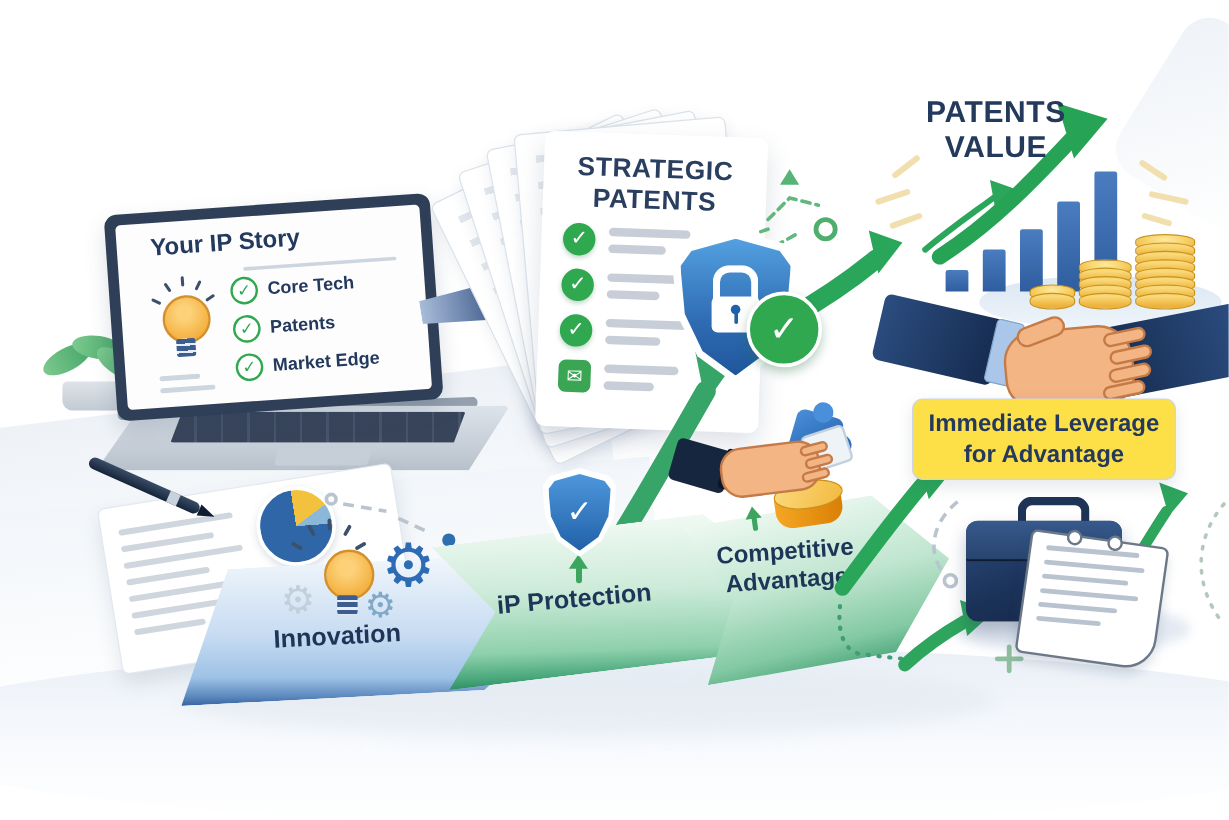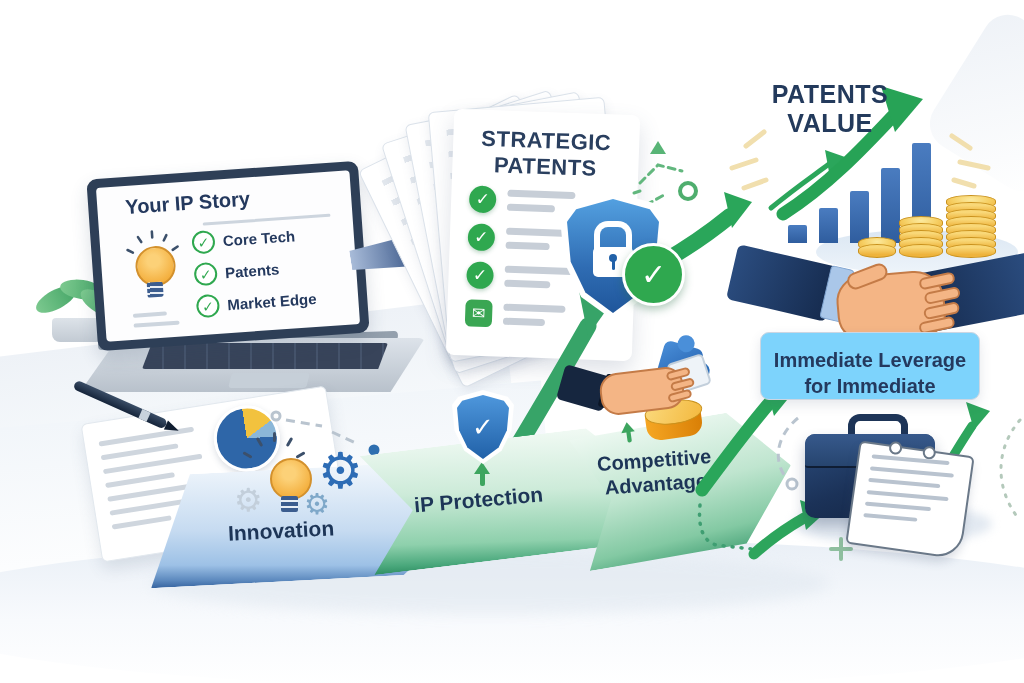--- a/index.html
+++ b/index.html
@@ -118,23 +118,23 @@
   .hsb-f{position:absolute;width:36px;height:12px;border-radius:8px;transform:rotate(-7deg);}
   .hs-small{left:560px;top:348px;width:156px;height:92px;z-index:44;}
   .hss-sleeve-l{position:absolute;left:0;top:22px;width:48px;height:36px;background:#16263f;border-radius:5px;transform:rotate(16deg);}
   .hss-cuff-l{position:absolute;left:42px;top:26px;width:10px;height:34px;background:#0a1526;border-radius:3px;transform:rotate(16deg);}
   .hss-sleeve-r{position:absolute;right:8px;top:10px;width:34px;height:28px;background:#eef3f8;border:2px solid #c3cfdb;
                 border-radius:5px;transform:rotate(-18deg);}
   .hss-hands{position:absolute;left:40px;top:22px;width:84px;height:42px;border-radius:18px;transform:rotate(-7deg);}
   .hss-f{position:absolute;width:24px;height:9px;border-radius:6px;transform:rotate(-8deg);}
 
   
-  .lev-box{left:760px;top:332px;width:218px;height:66px;background:#7dd3fc;border:1.5px solid #ccd6e2;border-radius:9px;
+  .lev-box{left:760px;top:332px;width:218px;height:66px;background:#fde047;border:1.5px solid #ccd6e2;border-radius:9px;
            box-shadow:0 5px 12px rgba(60,80,110,.13);z-index:40;display:flex;flex-direction:column;
-           align-items:center;justify-content:flex-end;font-size:20px;font-weight:800;color:#24395e;line-height:1.3;}
+           align-items:center;justify-content:center;font-size:20px;font-weight:800;color:#24395e;line-height:1.3;}
 
   
   .case-handle{left:848px;top:414px;width:46px;height:26px;border:7px solid #1d3457;border-bottom:none;border-radius:12px 12px 0 0;z-index:40;}
   .case-body{left:805px;top:434px;width:130px;height:84px;border-radius:10px;z-index:40;
              background:linear-gradient(160deg,#2c4d7e 0%,#1b3258 55%,#142543 100%);box-shadow:0 8px 14px rgba(40,60,95,.3);}
   .case-flap{position:absolute;left:0;top:0;width:100%;height:32px;border-radius:10px 10px 3px 3px;
              background:linear-gradient(180deg,#37598c,#27456f);border-bottom:2px solid #0f1d33;}
   .case-clasp{position:absolute;left:55px;top:22px;width:20px;height:20px;border-radius:3px;border:1px solid #b77b14;
               background:linear-gradient(180deg,#f6c44f,#e09a22);}
   .case-doc{left:852px;top:448px;width:112px;height:100px;background:#fff;border:2px solid #6a7888;border-radius:6px 6px 26px 6px;
@@ -398,21 +398,21 @@
       <div class="hsb-f hand" style="right:-10px;top:48px;"></div>
     </div>
   </div>
 
   <svg class="abs" style="left:688px;top:370px;z-index:39;" width="116" height="128" viewBox="0 0 116 128">
     <path d="M14 120 C 38 88 58 60 84 30" fill="none" stroke="#2aa65a" stroke-width="13" stroke-linecap="round"></path>
     <polygon points="74,2 112,14 86,46" fill="#2aa65a"></polygon>
   </svg>
   <div class="abs lev-box">
     <span>Immediate Leverage</span>
-    <span>for Immediate</span>
+    <span>for Advantage</span>
   </div>
 
   <div class="abs case-shadow"></div>
   <div class="abs case-handle"></div>
   <div class="abs case-body">
     <div class="case-flap"></div>
     <div class="case-clasp"></div>
   </div>
   <div class="abs case-doc">
     <span class="ring" style="left:28px;"></span>

